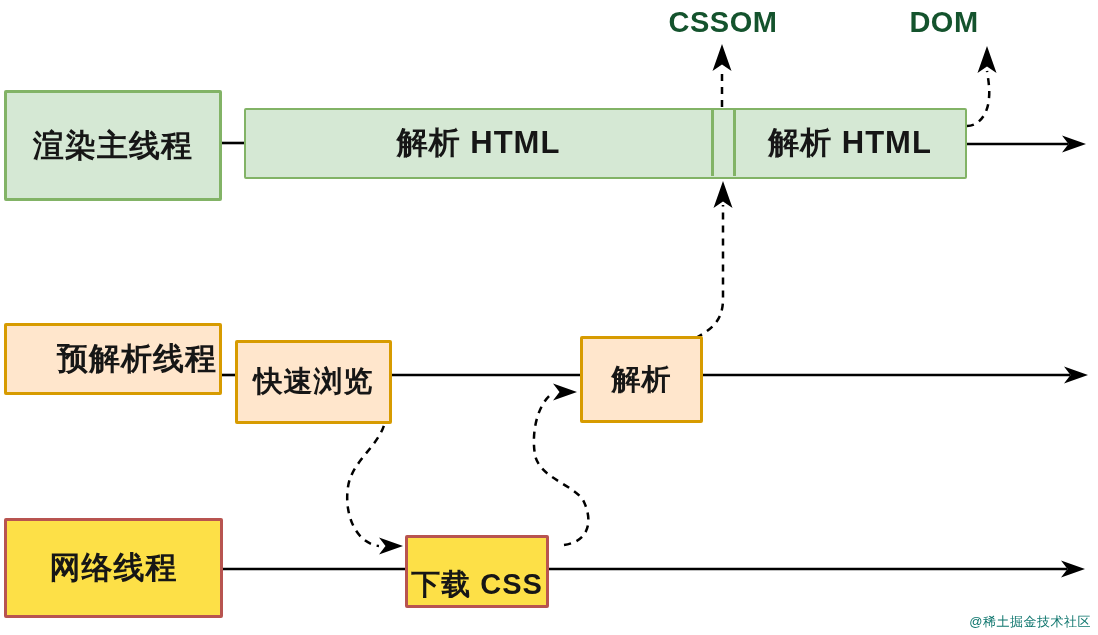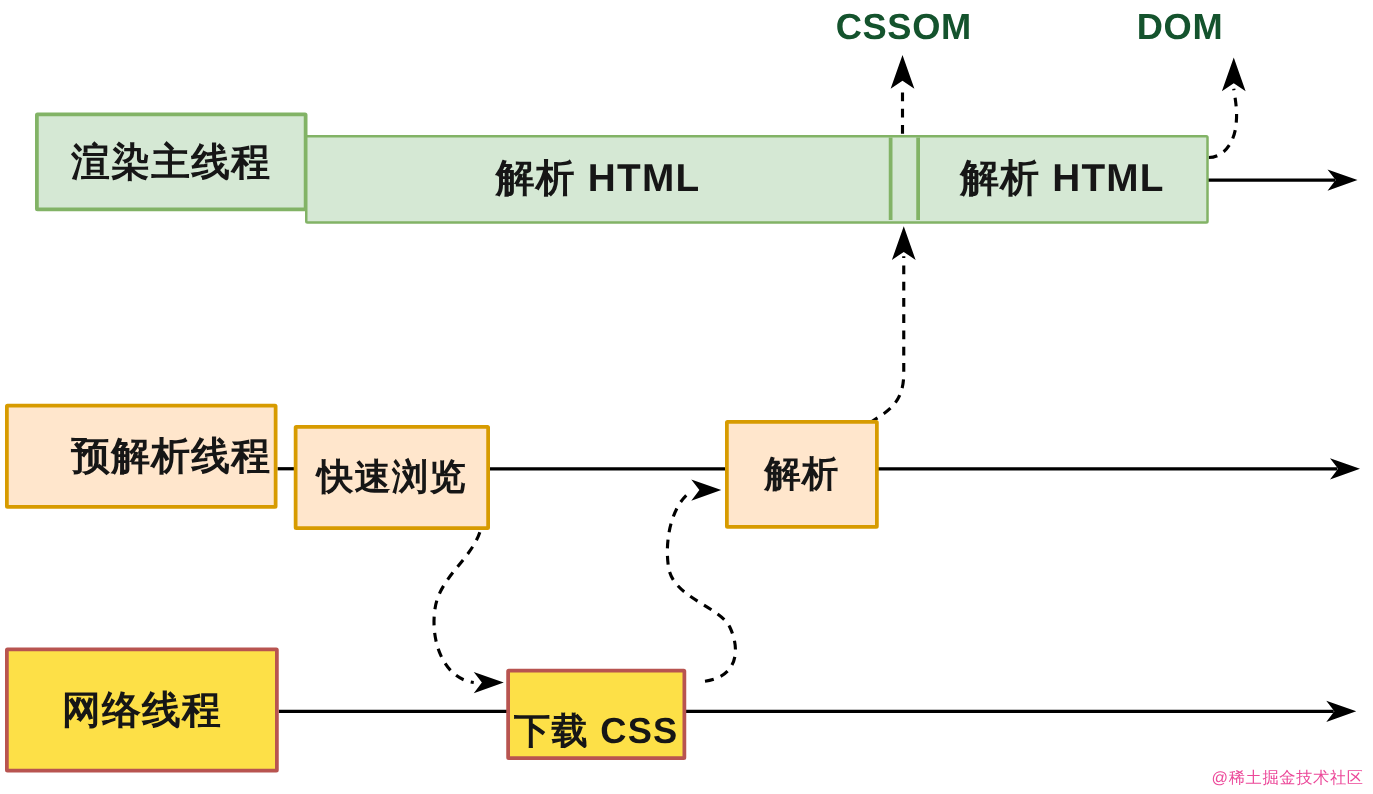--- a/index.html
+++ b/index.html
@@ -15,47 +15,47 @@
     box-sizing:border-box;font-weight:600;letter-spacing:1px;border-radius:2px;
   }
   .green{background:#d5e8d4;border:3px solid #82b366;}
   .orange{background:#ffe6cc;border:3px solid #d79b00;}
   .red{background:#fde047;border:3px solid #b85450;}
 
   .thread-label{font-size:31px;}
   .task-label{font-size:29px;}
 
   
-  .render-thread{left:4px;top:90px;width:218px;height:79px;margin-left:24px;}
+  .render-thread{left:4px;top:90px;width:218px;height:111px;}
   .parse-bar{left:244px;top:108px;width:723px;height:71px;border-width:2.5px;}
   .bar-divider{position:absolute;top:0;width:2.5px;height:66px;background:#82b366;}
   .divider-1{left:465px;}
   .divider-2{left:487px;}
   .bar-seg{position:absolute;top:0;height:66px;display:flex;align-items:center;justify-content:center;font-size:31px;font-weight:600;letter-spacing:1px;}
   .seg-1{left:0;width:465px;}
   .seg-2{left:490px;width:228px;}
 
   
-  .preparse-thread{left:4px;top:323px;width:218px;height:84px;padding-left:48px;}
+  .preparse-thread{left:4px;top:323px;width:218px;height:72px;padding-left:48px;}
   .quick-browse{left:235px;top:340px;width:157px;height:84px;}
   .parse-task{left:580px;top:336px;width:123px;height:87px;}
 
   
   .network-thread{left:4px;top:518px;width:219px;height:100px;}
   .download-css{left:405px;top:535px;width:144px;height:73px;align-items:flex-end;}
 
   .float-label{
     position:absolute;top:6px;font-size:29px;font-weight:600;color:#14532d;
     text-align:center;letter-spacing:0.5px;
   }
   .cssom-label{left:663px;width:120px;}
   .dom-label{left:884px;width:120px;}
 
   .watermark{
-    position:absolute;right:7px;bottom:4px;font-size:13px;color:#ec4899;
+    position:absolute;right:7px;bottom:4px;font-size:13px;color:#0f766e;
     font-weight:400;letter-spacing:0.5px;text-align:center;
   }
 </style>
 </head>
 <body>
 
 <div class="stage">
 
   <svg class="layer" viewBox="0 0 1098 635">
 

